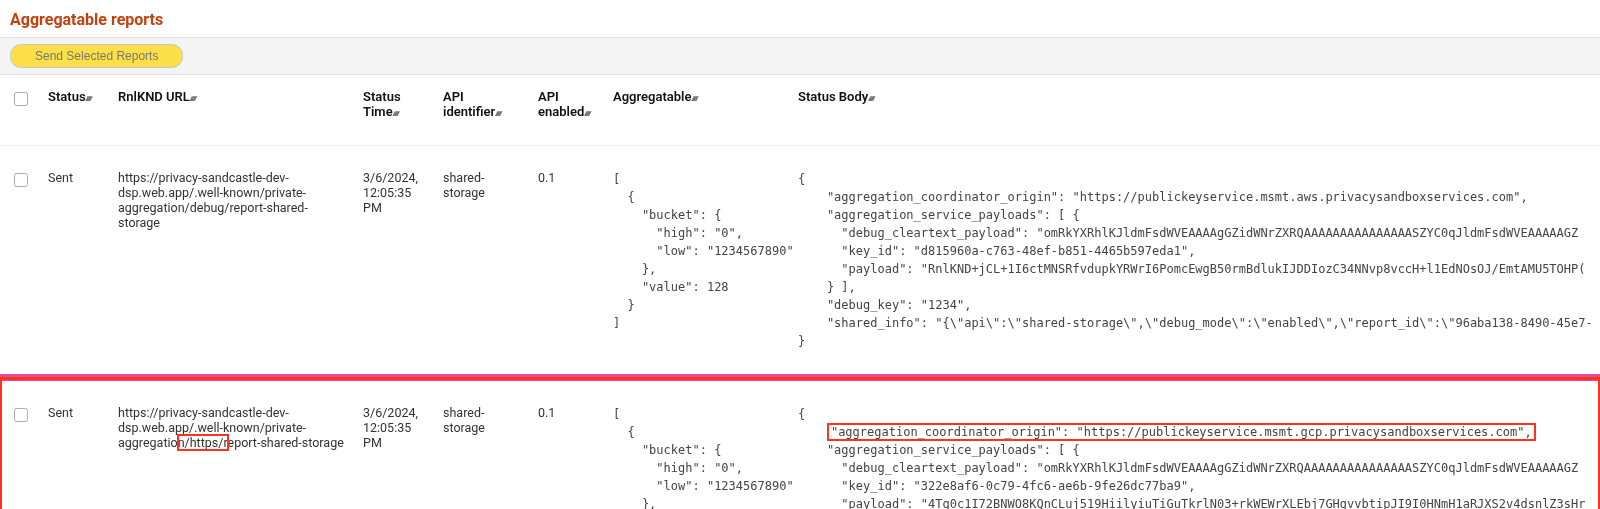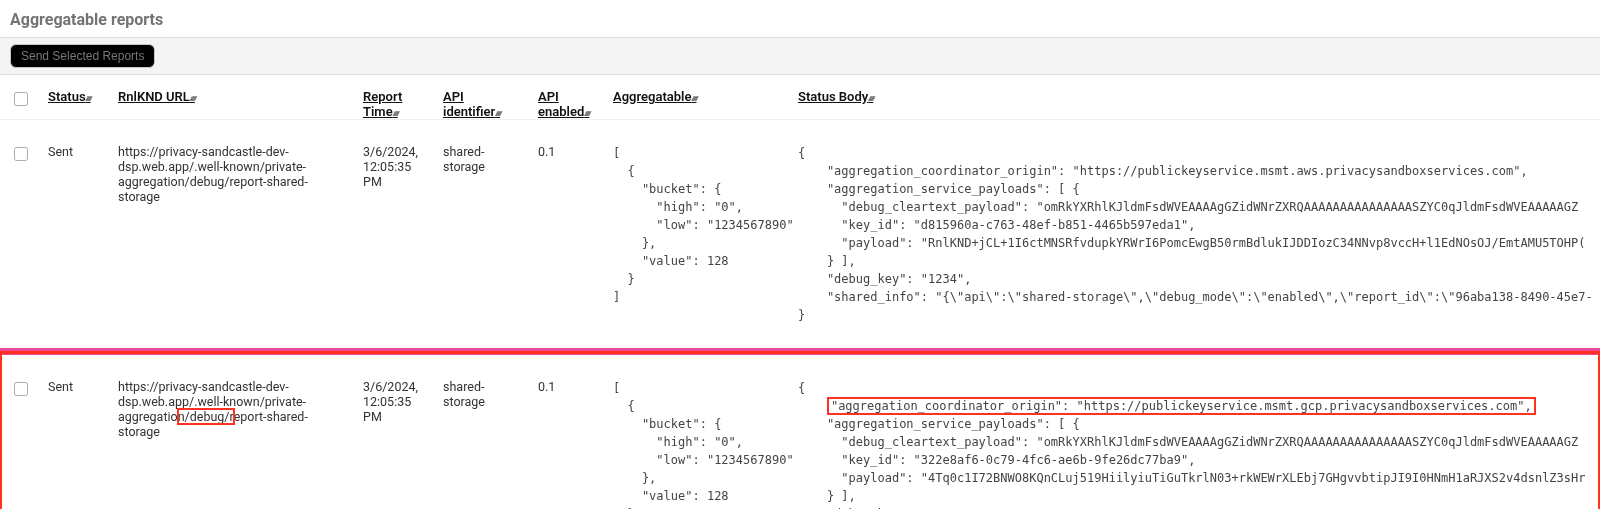--- a/index.html
+++ b/index.html
@@ -9,52 +9,51 @@
     font-size: 13px;
     color: #202124;
     background: #fff;
     width: 1600px;
     overflow-x: hidden;
   }
   h2.title {
     font-size: 16px;
     font-weight: 700;
     margin: 10px 0 8px 10px;
-    color: #737373;
+    color: #c2410c;
   }
   .toolbar {
     background: #f4f4f4;
     border: 1px solid #e0e0e0;
     border-left: none;
     border-right: none;
     padding: 6px 10px;
   }
   .toolbar button {
     font-size: 12px;
-    padding: 4px 10px;
-    background: #000000;
+    padding: 4px 24px;
+    background: #fde047;
     border: 1px solid #c8c8c8;
-    border-radius: 6px;
+    border-radius: 11px;
     color: #777;
     cursor: default;
   }
   table {
     width: 100%;
     border-collapse: collapse;
     table-layout: fixed;
   }
   thead th {
     text-align: left;
     font-weight: 600;
     font-size: 13px;
-    padding: 14px 8px 0 8px;
+    padding: 14px 8px 26px 8px;
     color: #111;
     vertical-align: top;
     border-bottom: 1px solid #f0f0f0;
-    text-decoration: underline;
   }
   tbody td {
     vertical-align: top;
     padding: 24px 8px 24px 8px;
     font-size: 12.5px;
     color: #333;
     word-break: break-word;
     border-bottom: 7px solid #ec4899;
   }
   col.c-chk  { width: 40px; }
@@ -113,21 +112,21 @@
       <col class="c-contrib">
       <col class="c-body">
   </colgroup>
   <thead>
     <tr>
       <th class="chk">
         <input type="checkbox" style="">
       </th>
       <th><span>Status</span><span class="sort-g">▴▾</span></th>
       <th><span>RnlKND URL</span><span class="sort-g">▴▾</span></th>
-      <th><span>Report Time</span><span class="sort-g">▴▾</span></th>
+      <th><span>Status Time</span><span class="sort-g">▴▾</span></th>
       <th><span>API identifier</span><span class="sort-g">▴▾</span></th>
       <th><span>API enabled</span><span class="sort-g">▴▾</span></th>
       <th><span>Aggregatable</span><span class="sort-g">▴▾</span></th>
       <th><span>Status Body</span><span class="sort-g">▴▾</span></th>
     </tr>
   </thead>
   <tbody>
 
     <tr>
       <td class="chk"><input type="checkbox" style=""></td>
@@ -158,21 +157,21 @@
     "debug_key": "1234",
     "shared_info": "{\"api\":\"shared-storage\",\"debug_mode\":\"enabled\",\"report_id\":\"96aba138-8490-45e7-
 }</pre>
         </td>
     </tr>
 
     <tr class="row2-outline">
       <td class="chk"><input type="checkbox" style=""></td>
       <td>Sent</td>
       <td class="rel">
-        <span><span>https://privacy-sandcastle-dev-dsp.web.app/.well-known/private-aggregatio</span><span style="outline:2px solid #ff3222; outline-offset:-1px;">n/debug/r</span><span>eport-shared-storage</span></span>
+        <span><span>https://privacy-sandcastle-dev-dsp.web.app/.well-known/private-aggregatio</span><span style="outline:2px solid #ff3222; outline-offset:-1px;">n/https/r</span><span>eport-shared-storage</span></span>
       </td>
       <td>3/6/2024, 12:05:35 PM</td>
       <td>shared-storage</td>
       <td>0.1</td>
       <td>
           <pre class="mono">[
   {
     "bucket": {
       "high": "0",
       "low": "1234567890"

